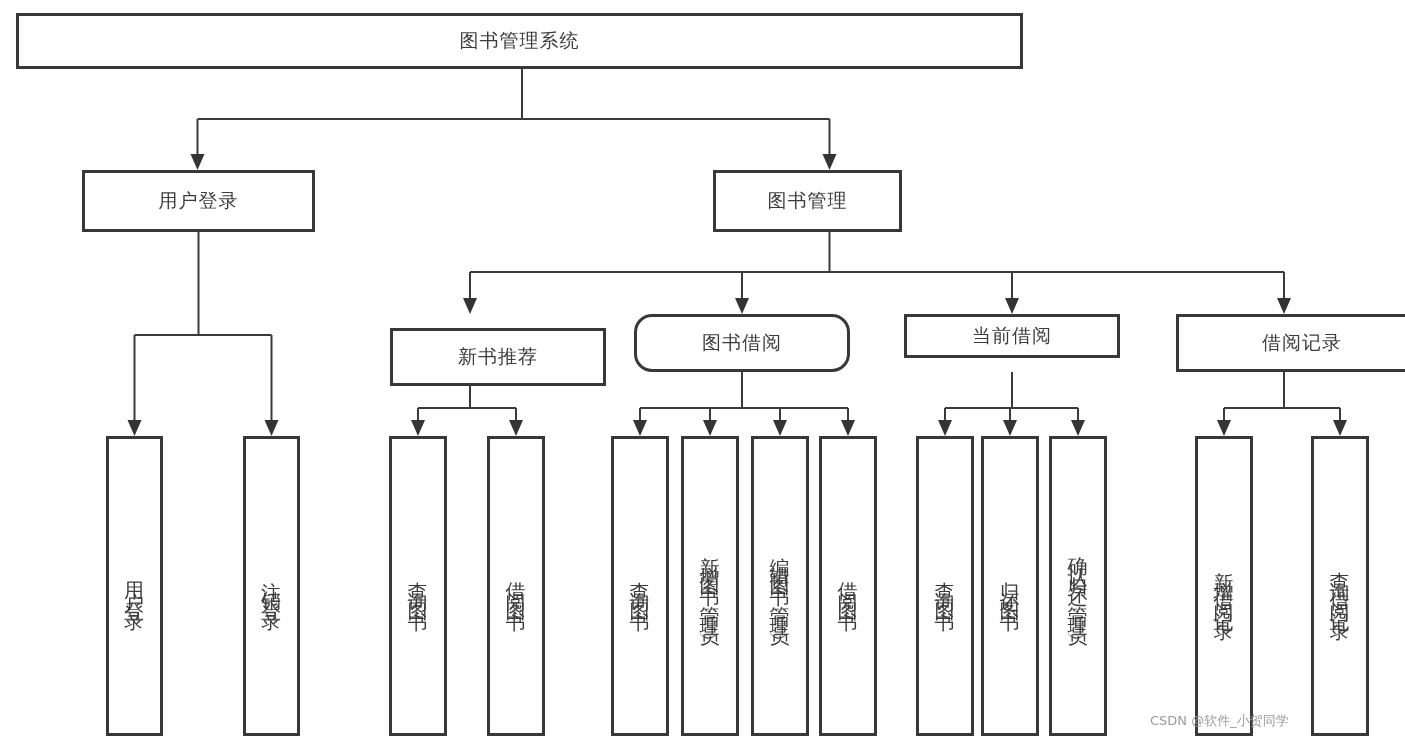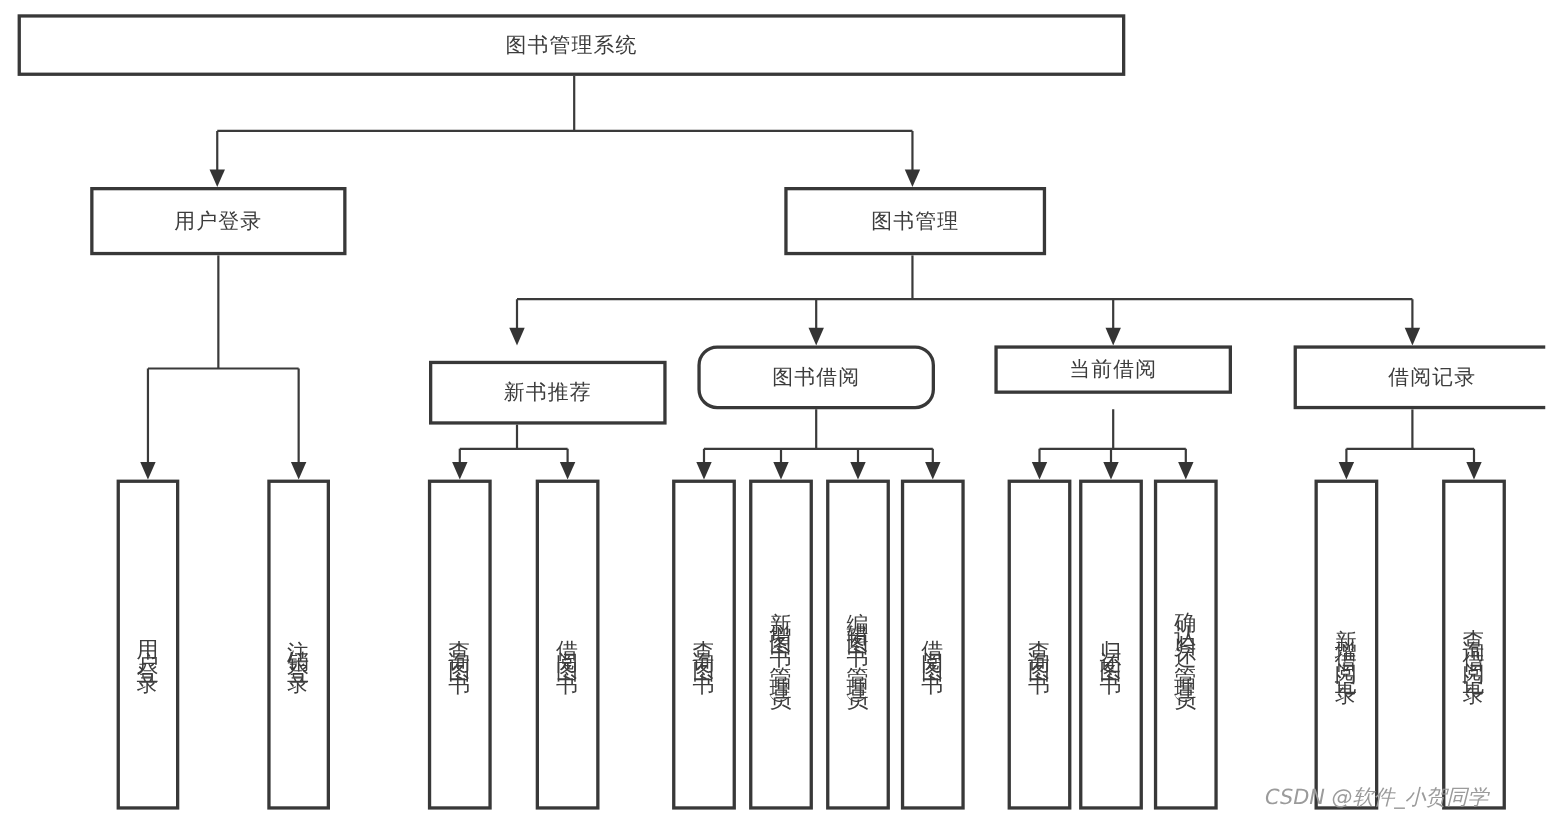--- a/index.html
+++ b/index.html
@@ -40,25 +40,24 @@
   svg.connectors path {
     stroke: #3a3a3a;
     stroke-width: 2;
     fill: none;
   }
   svg.connectors polygon { fill: #343434; }
   .watermark {
     position: absolute;
     left: 1150px;
     top: 712px;
-    font-size: 19px;
+    font-size: 13px;
     color: #9b9b9b;
     z-index: 5;
     white-space: nowrap;
-    font-style: italic;
   }
 </style>
 </head>
 <body>
 
 <div id="canvas">
 
   <svg class="connectors" viewBox="0 0 1405 747" xmlns="http://www.w3.org/2000/svg">
     <path d="M522 69 V119 M197.5 119 H829.5 M197.5 119 V157 M829.5 119 V157"></path>
     <path d="M198.5 232 V335 M134.5 335 H271.5 M134.5 335 V423 M271.5 335 V423"></path>
@@ -89,21 +88,21 @@
     <polygon points="1333,420 1347,420 1340,436"></polygon>
   </svg>
 
   <div class="node h-node" style="left:16px; top:13px; width:1007px; height:56px;">
     <span>图书管理系统</span>
   </div>
 
   <div class="node h-node" style="left:82px; top:170px; width:233px; height:62px;">
     <span>用户登录</span>
   </div>
-  <div class="node h-node" style="left:713px; top:170px; width:238px; height:62px;">
+  <div class="node h-node" style="left:713px; top:170px; width:189px; height:62px;">
     <span>图书管理</span>
   </div>
 
   <div class="node h-node" style="left:362px; top:328px; width:216px; height:58px;margin-left:28px;">
     <span>新书推荐</span>
   </div>
   <div class="node h-node" style="left:634px; top:314px; width:216px; height:58px;border-radius:18px;">
     <span>图书借阅</span>
   </div>
   <div class="node h-node" style="left:904px; top:314px; width:216px; height:44px;">

